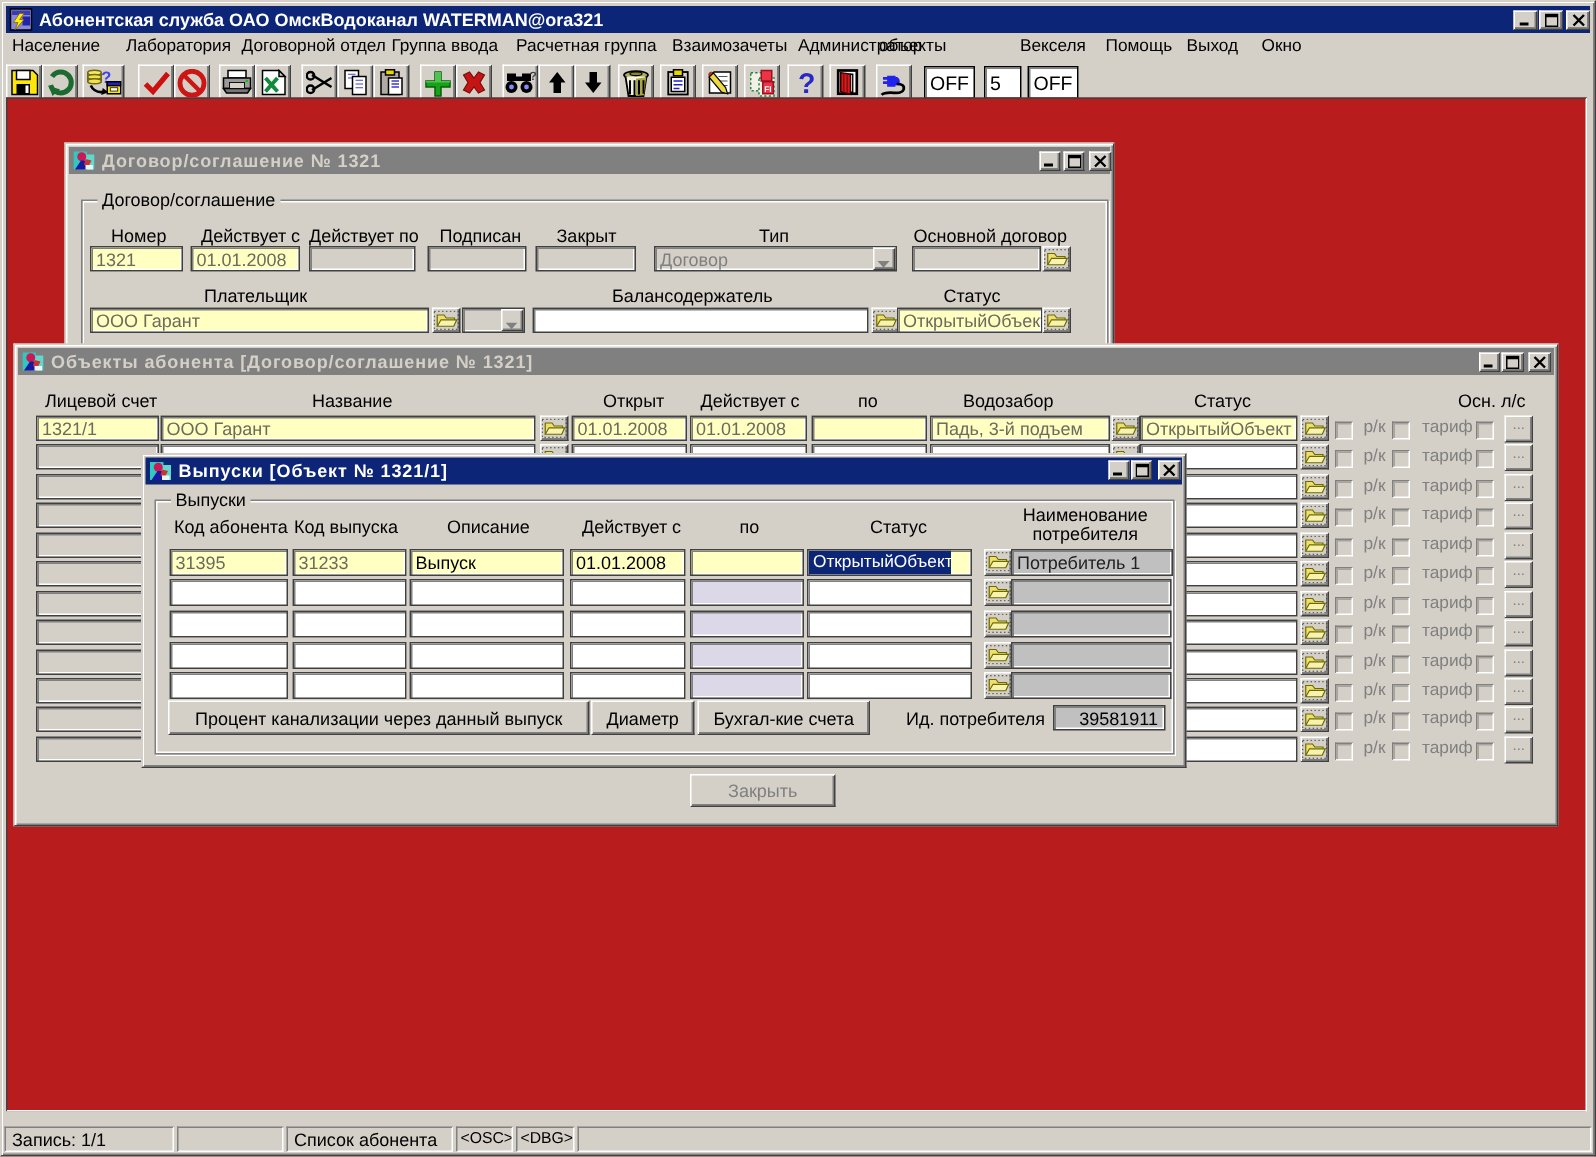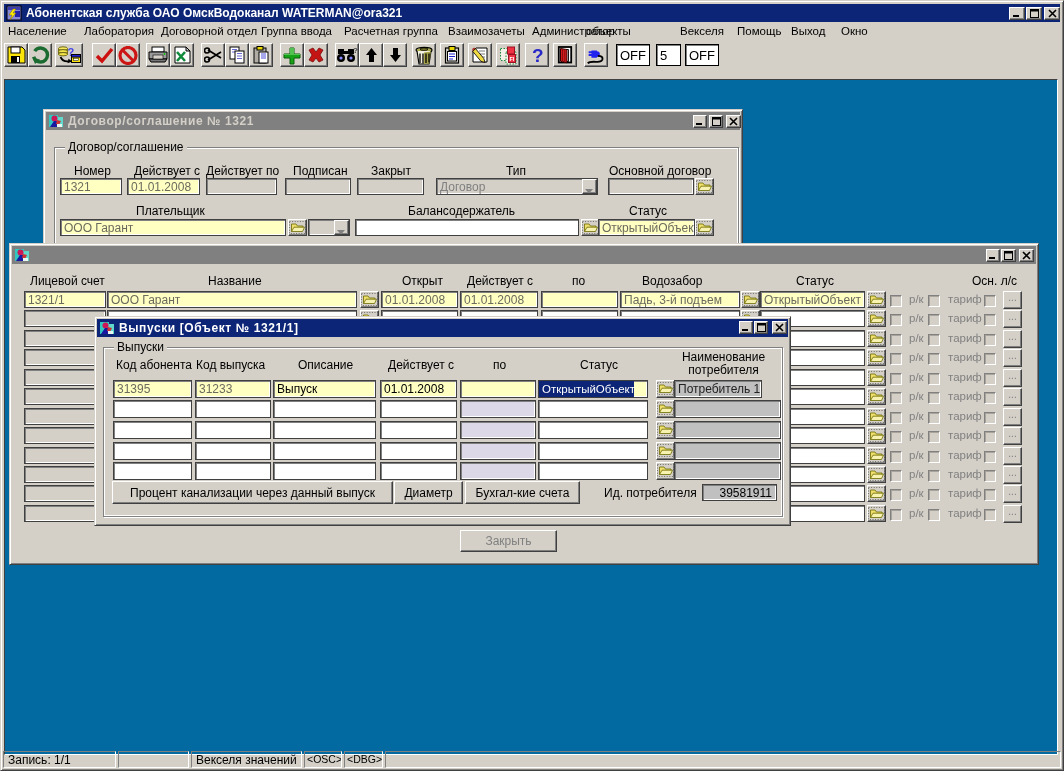--- a/index.html
+++ b/index.html
@@ -231,21 +231,21 @@
         <svg width="24" height="18" viewBox="0 0 24 18" style="">
           <path d="M8 5 h4 v6 h-4 z M4 6 h4 M4 9 h4" stroke="#2222ee" stroke-width="2" fill="#2222ee"></path>
           <circle cx="13" cy="8" r="3.2" fill="#2222ee"></circle>
           <path d="M14 10 q6 0 5 4 q-1 3 -7 2.5 q-7 -0.5 -9 1.5" fill="none" stroke="#000" stroke-width="2"></path>
         </svg>
       </div>
 <div class="abs" style="left:615px;top:3px;width:34px;height:22px;background:#fff;border:1px solid #000;box-shadow:inset 1px 1px 0 #808080;font-size:13px;padding:3px 0 0 3px;">OFF</div>
 <div class="abs" style="left:655px;top:3px;width:25px;height:22px;background:#fff;border:1px solid #000;box-shadow:inset 1px 1px 0 #808080;font-size:13px;padding:3px 0 0 3px;">5</div>
 <div class="abs" style="left:684px;top:3px;width:34px;height:22px;background:#fff;border:1px solid #000;box-shadow:inset 1px 1px 0 #808080;font-size:13px;padding:3px 0 0 3px;">OFF</div>
 </div>
-<div class="abs" style="left:3px;top:78px;width:1054px;height:676px;background:#0369a1;border:1px solid;border-color:#404040 #fff #fff #404040;">
+<div class="abs" style="left:3px;top:64px;width:1054px;height:676px;background:#b91c1c;border:1px solid;border-color:#404040 #fff #fff #404040;">
 <div class="abs winframe" style="left:38px;top:29px;width:700px;height:206px;">
 <div class="abs" style="left:2px;top:2px;right:2px;height:18px;background:#808080;display:flex;align-items:center;">
 <span style="margin-left:3px;display:inline-flex;">
             <svg width="14" height="14" viewBox="0 0 14 14" style="">
               <rect x="0" y="1" width="9" height="12" fill="#30c8c0"></rect>
               <rect x="6" y="3" width="8" height="10" fill="#60d8cc"></rect>
               <circle cx="5.5" cy="4.5" r="3" fill="#cc1856"></circle>
               <path d="M1 13 L5 7 h4 v6 z" fill="#1818a0"></path>
               <path d="M8 6 l4 1 -2 4 -3 -1 z" fill="#cc3333"></path>
               <rect x="8" y="10" width="5" height="3" fill="#e8f8f0"></rect>
@@ -332,20 +332,21 @@
 <span style="margin-left:3px;display:inline-flex;">
             <svg width="14" height="14" viewBox="0 0 14 14" style="">
               <rect x="0" y="1" width="9" height="12" fill="#30c8c0"></rect>
               <rect x="6" y="3" width="8" height="10" fill="#60d8cc"></rect>
               <circle cx="5.5" cy="4.5" r="3" fill="#cc1856"></circle>
               <path d="M1 13 L5 7 h4 v6 z" fill="#1818a0"></path>
               <path d="M8 6 l4 1 -2 4 -3 -1 z" fill="#cc3333"></path>
               <rect x="8" y="10" width="5" height="3" fill="#e8f8f0"></rect>
             </svg>
           </span>
+          <span class="ttl" style="color:#d4d0c8;margin-left:5px;">Объекты абонента [Договор/соглашение № 1321]</span>
         </div>
 <div class="wbtn" style="left:976px;top:5px;width:14px;height:13px;">
           <svg width="8" height="9">
             <rect x="0" y="6" width="6" height="2" fill="#000"></rect>
           </svg>
         </div>
 <div class="wbtn" style="left:991px;top:5px;width:15px;height:13px;">
           <svg width="9" height="9">
             <rect x="0.5" y="0.5" width="8" height="8" fill="none" stroke="#000"></rect>
             <rect x="0.5" y="0.5" width="8" height="2" fill="#000"></rect>
@@ -819,21 +820,21 @@
 <div class="fld" style="left:285px;top:63px;width:77px;height:18px;color:#000;">01.01.2008</div>
 <div class="fld" style="left:365px;top:63px;width:76px;height:18px;"></div>
 <div class="fld" style="left:443px;top:63px;width:110px;height:18px;padding:0;color:#fff;background:#ffffc2;"><span style="display:inline-block;background:#0c2577;height:16px;padding:1px 0 0 3px;width:95px;font-size:11.5px;">ОткрытыйОбъект</span></div>
 <div class="fb" style="left:561px;top:63px;height:18px;">
           <svg width="17" height="13" viewBox="0 0 17 13" style="">
             <rect x="0.5" y="0.5" width="16" height="12" fill="none" stroke="#404040" stroke-width="0.7" stroke-dasharray="1 1.6"></rect>
             <path d="M2.5 10.5 L2.5 3 h4.5 l1.5 2 h5.5 v2" fill="#f0df6e" stroke="#6b6b00" stroke-width="0.8"></path>
             <path d="M2.5 10.5 L5 6.2 h10.5 L13.5 10.5 z" fill="#f8f2b0" stroke="#6b6b00" stroke-width="0.8"></path>
           </svg>
         </div>
-<div class="fld" style="left:579px;top:63px;width:88px;height:18px;background:#c0c0c0;color:#222;">Потребитель 1</div>
+<div class="fld" style="left:579px;top:63px;width:108px;height:18px;background:#c0c0c0;color:#222;">Потребитель 1</div>
 <div class="fld wf" style="left:18px;top:83px;width:79px;height:18px;"></div>
 <div class="fld wf" style="left:100px;top:83px;width:76px;height:18px;"></div>
 <div class="fld wf" style="left:178px;top:83px;width:103px;height:18px;"></div>
 <div class="fld wf" style="left:285px;top:83px;width:77px;height:18px;"></div>
 <div class="fld lf" style="left:365px;top:83px;width:76px;height:18px;"></div>
 <div class="fld wf" style="left:443px;top:83px;width:110px;height:18px;"></div>
 <div class="fb" style="left:561px;top:83px;height:18px;">
           <svg width="17" height="13" viewBox="0 0 17 13" style="">
             <rect x="0.5" y="0.5" width="16" height="12" fill="none" stroke="#404040" stroke-width="0.7" stroke-dasharray="1 1.6"></rect>
             <path d="M2.5 10.5 L2.5 3 h4.5 l1.5 2 h5.5 v2" fill="#f0df6e" stroke="#6b6b00" stroke-width="0.8"></path>
@@ -885,16 +886,16 @@
 <div class="fld" style="left:579px;top:145px;width:107px;height:18px;background:#c0c0c0;color:#222;"></div>
 <div class="btn" style="left:17px;top:164px;width:281px;height:23px;line-height:22px;">Процент канализации через данный выпуск</div>
 <div class="btn" style="left:299px;top:164px;width:69px;height:23px;line-height:22px;">Диаметр</div>
 <div class="btn" style="left:370px;top:164px;width:115px;height:23px;line-height:22px;">Бухгал-кие счета</div>
 <div class="lbl" style="left:509px;top:169px;">Ид. потребителя</div>
 <div class="fld" style="left:607px;top:167px;width:75px;height:17px;background:#c0c0c0;color:#000;text-align:right;padding-right:4px;">39581911</div>
 </div>
 </div>
 <div class="panel" style="left:2px;width:113px;">Запись: 1/1</div>
 <div class="panel" style="left:117px;width:71px;"></div>
-<div class="panel" style="left:190px;width:111px;">Векселя значений</div>
+<div class="panel" style="left:190px;width:111px;">Список абонента</div>
 <div class="panel" style="left:303px;width:38px;font-size:10.5px;padding-left:2px;">&lt;OSC&gt;</div>
 <div class="panel" style="left:343px;width:39px;font-size:10.5px;padding-left:2px;">&lt;DBG&gt;</div>
 <div class="panel" style="left:384px;width:676px;"></div>
 </div>
 </body></html>

